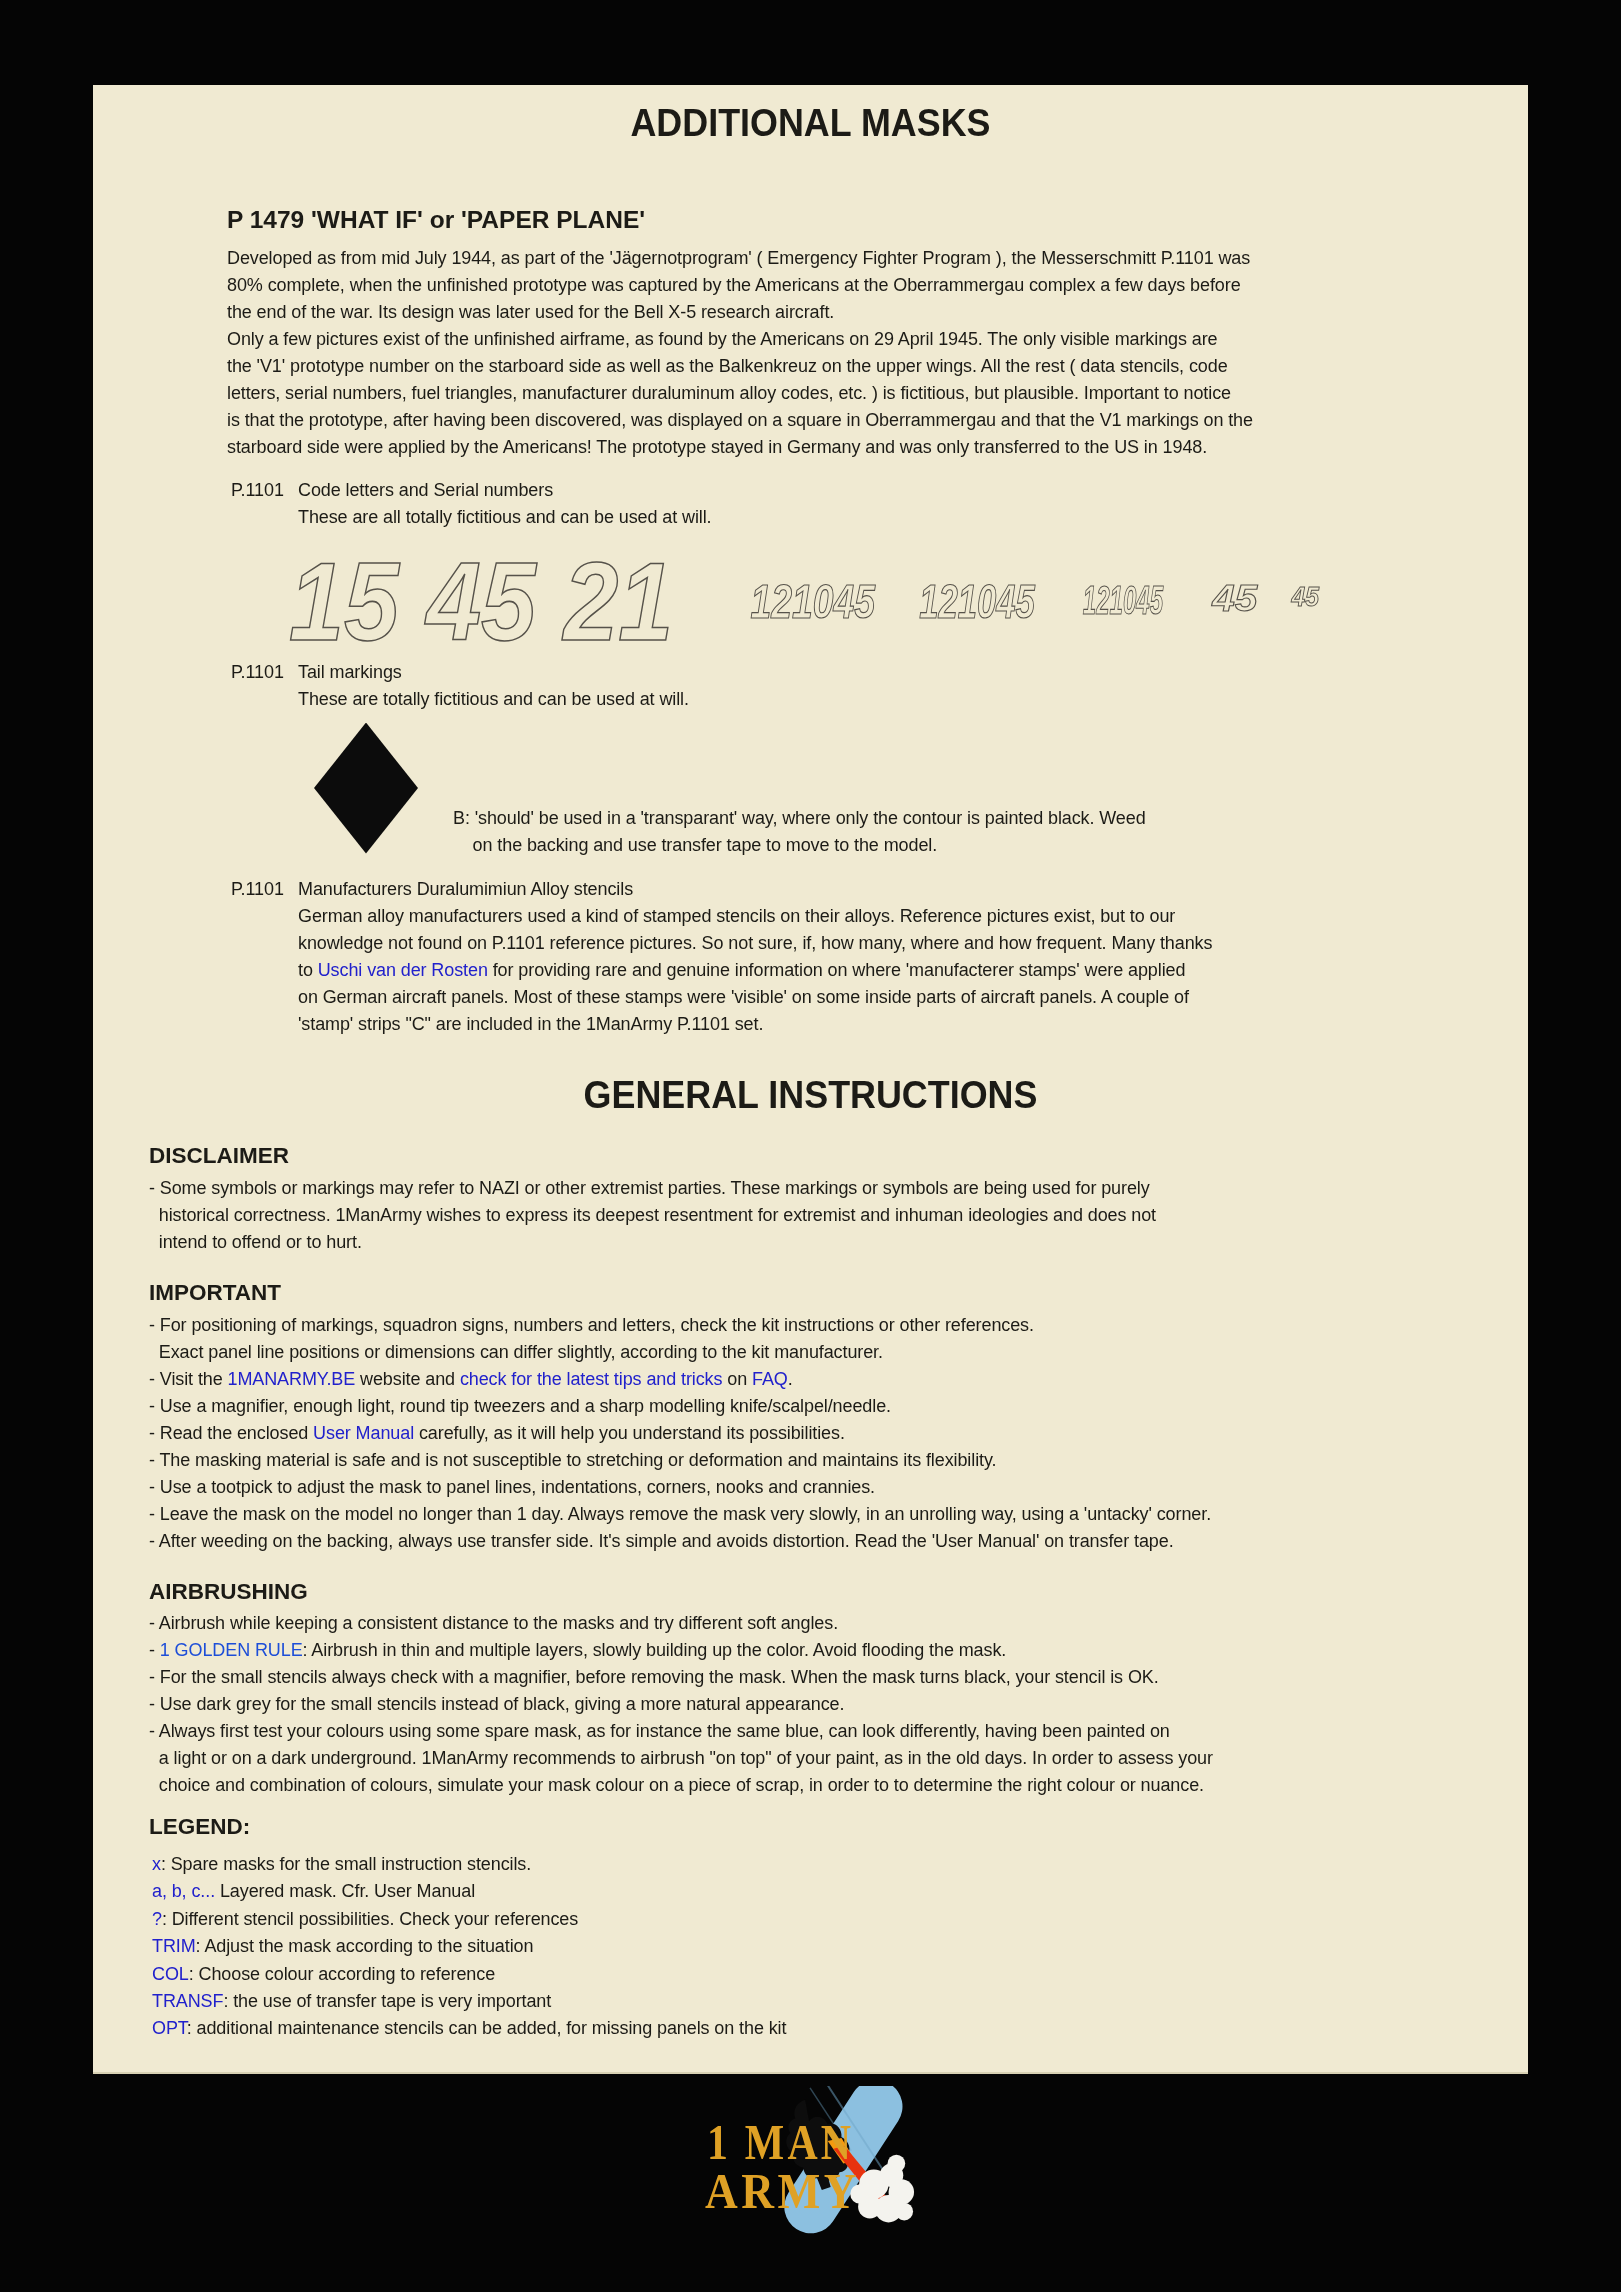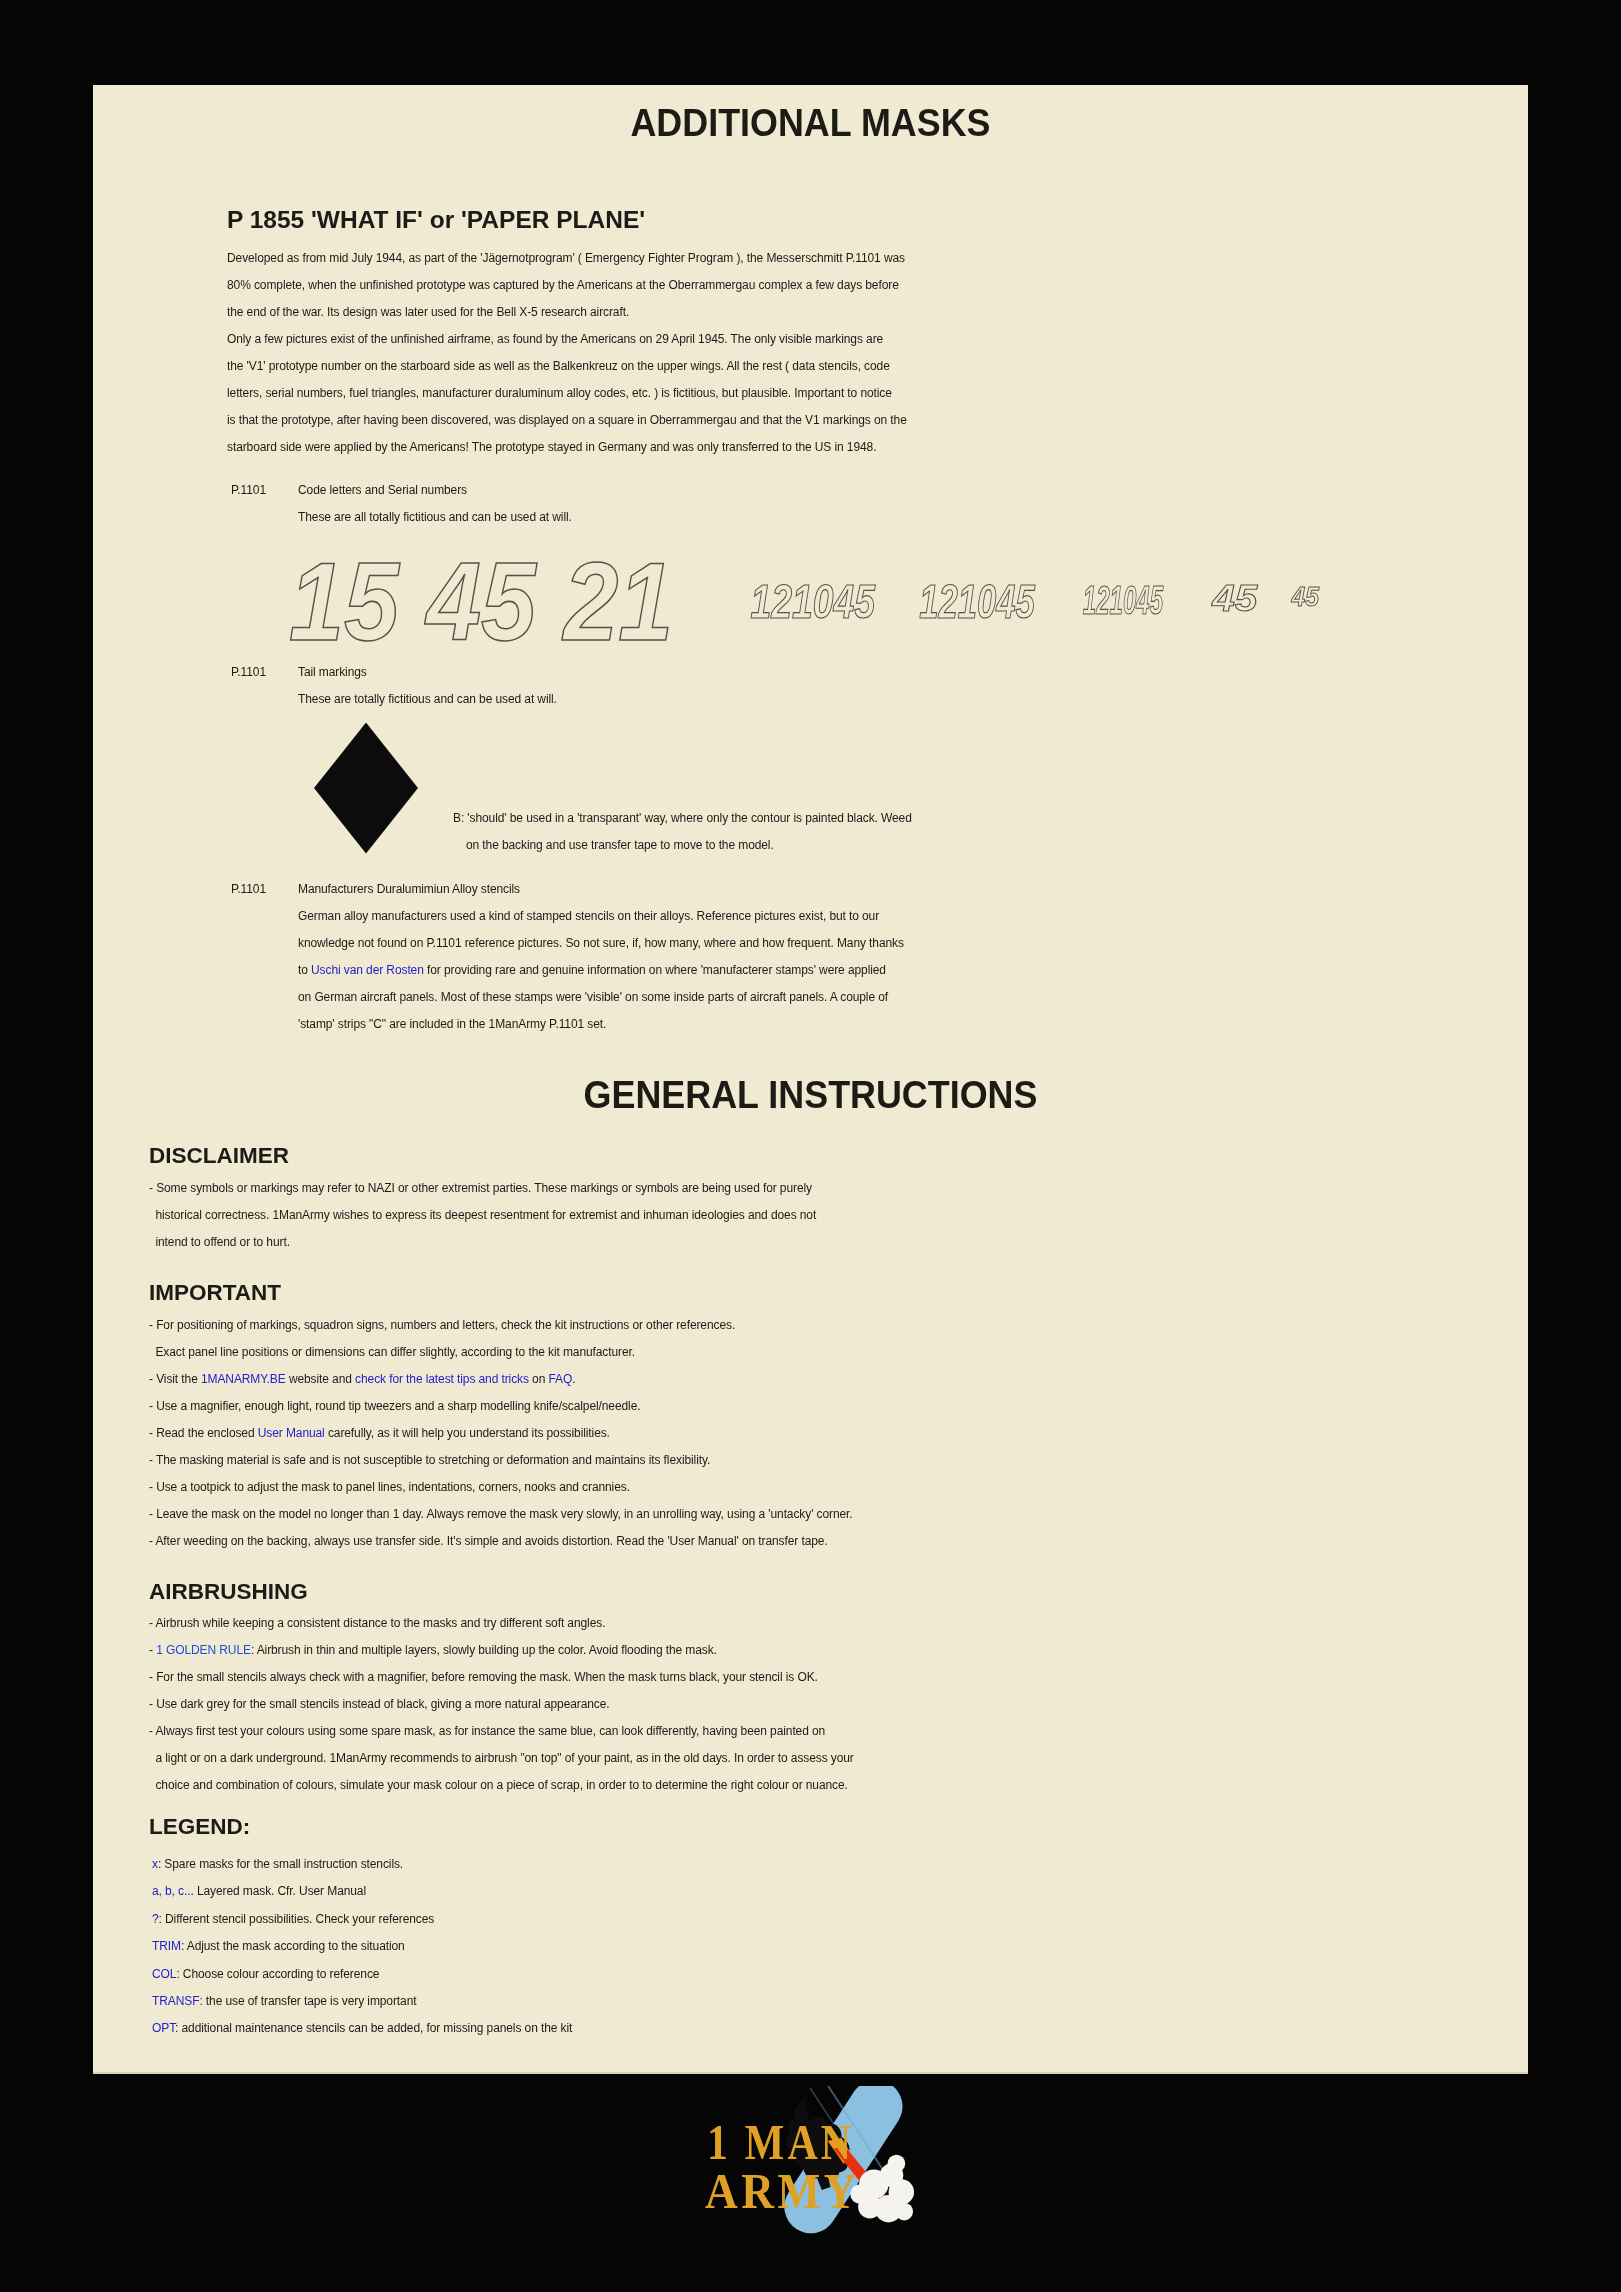--- a/index.html
+++ b/index.html
@@ -9,21 +9,21 @@
   }
   .page{
     position:absolute;left:93px;top:85px;width:1435px;height:1989px;
     background:#f0ead2;overflow:hidden;box-sizing:border-box;
     border-bottom:2px solid #d8d2b4;
   }
   .doc-title{
     text-align:center;margin-top:15.7px;font-size:39px;font-weight:700;
     letter-spacing:0px;transform:scaleX(0.92);
   }
-  .body-text{font-size:12px;line-height:27px;letter-spacing:-0.1px;}
+  .body-text{font-size:18px;line-height:27px;letter-spacing:-0.1px;}
   .rich > div{white-space:pre;}
   .link{color:#2121cc;}
   .red{color:#1d4ed8;}
   .u{text-underline-offset:3.9px;}
   .wh-heading{margin:61px 0 0 134px;font-size:24.5px;font-weight:700;}
   .wh-para{margin:11.8px 39px 0 134px;}
   .prow{display:flex;margin-left:138px;}
   .prow .plabel{width:67px;flex:0 0 67px;}
   .prow .pheading{flex:1;}
   .pnote{margin-left:205px;}
@@ -45,21 +45,21 @@
   .legend-lines{margin:9.8px 39px 0 59px;line-height:27.4px;}
   .logo{position:absolute;left:704px;top:2086px;width:216px;height:157px;}
 </style>
 </head>
 <body>
 
 <div class="page">
 
   <div class="doc-title">ADDITIONAL MASKS</div>
 
-  <div class="wh-heading">P 1855 'WHAT IF' or 'PAPER PLANE'</div>
+  <div class="wh-heading">P 1479 'WHAT IF' or 'PAPER PLANE'</div>
   <div class="wh-para body-text rich">
       <div><span>Developed as from mid July 1944, as part of the 'Jägernotprogram' ( Emergency Fighter Program ), the Messerschmitt P.1101 was</span></div>
       <div><span>80% complete, when the unfinished prototype was captured by the Americans at the Oberrammergau complex a few days before</span></div>
       <div><span>the end of the war. Its design was later used for the Bell X-5 research aircraft.</span></div>
       <div><span>Only a few pictures exist of the unfinished airframe, as found by the Americans on 29 April 1945. The only visible markings are</span></div>
       <div><span>the 'V1' prototype number on the starboard side as well as the Balkenkreuz on the upper wings. All the rest ( data stencils, code</span></div>
       <div><span>letters, serial numbers, fuel triangles, manufacturer duraluminum alloy codes, etc. ) is fictitious, but plausible. Important to notice</span></div>
       <div><span>is that the prototype, after having been discovered, was displayed on a square in Oberrammergau and that the V1 markings on the</span></div>
       <div><span>starboard side were applied by the Americans! The prototype stayed in Germany and was only transferred to the US in 1948.</span></div>
     </div>

